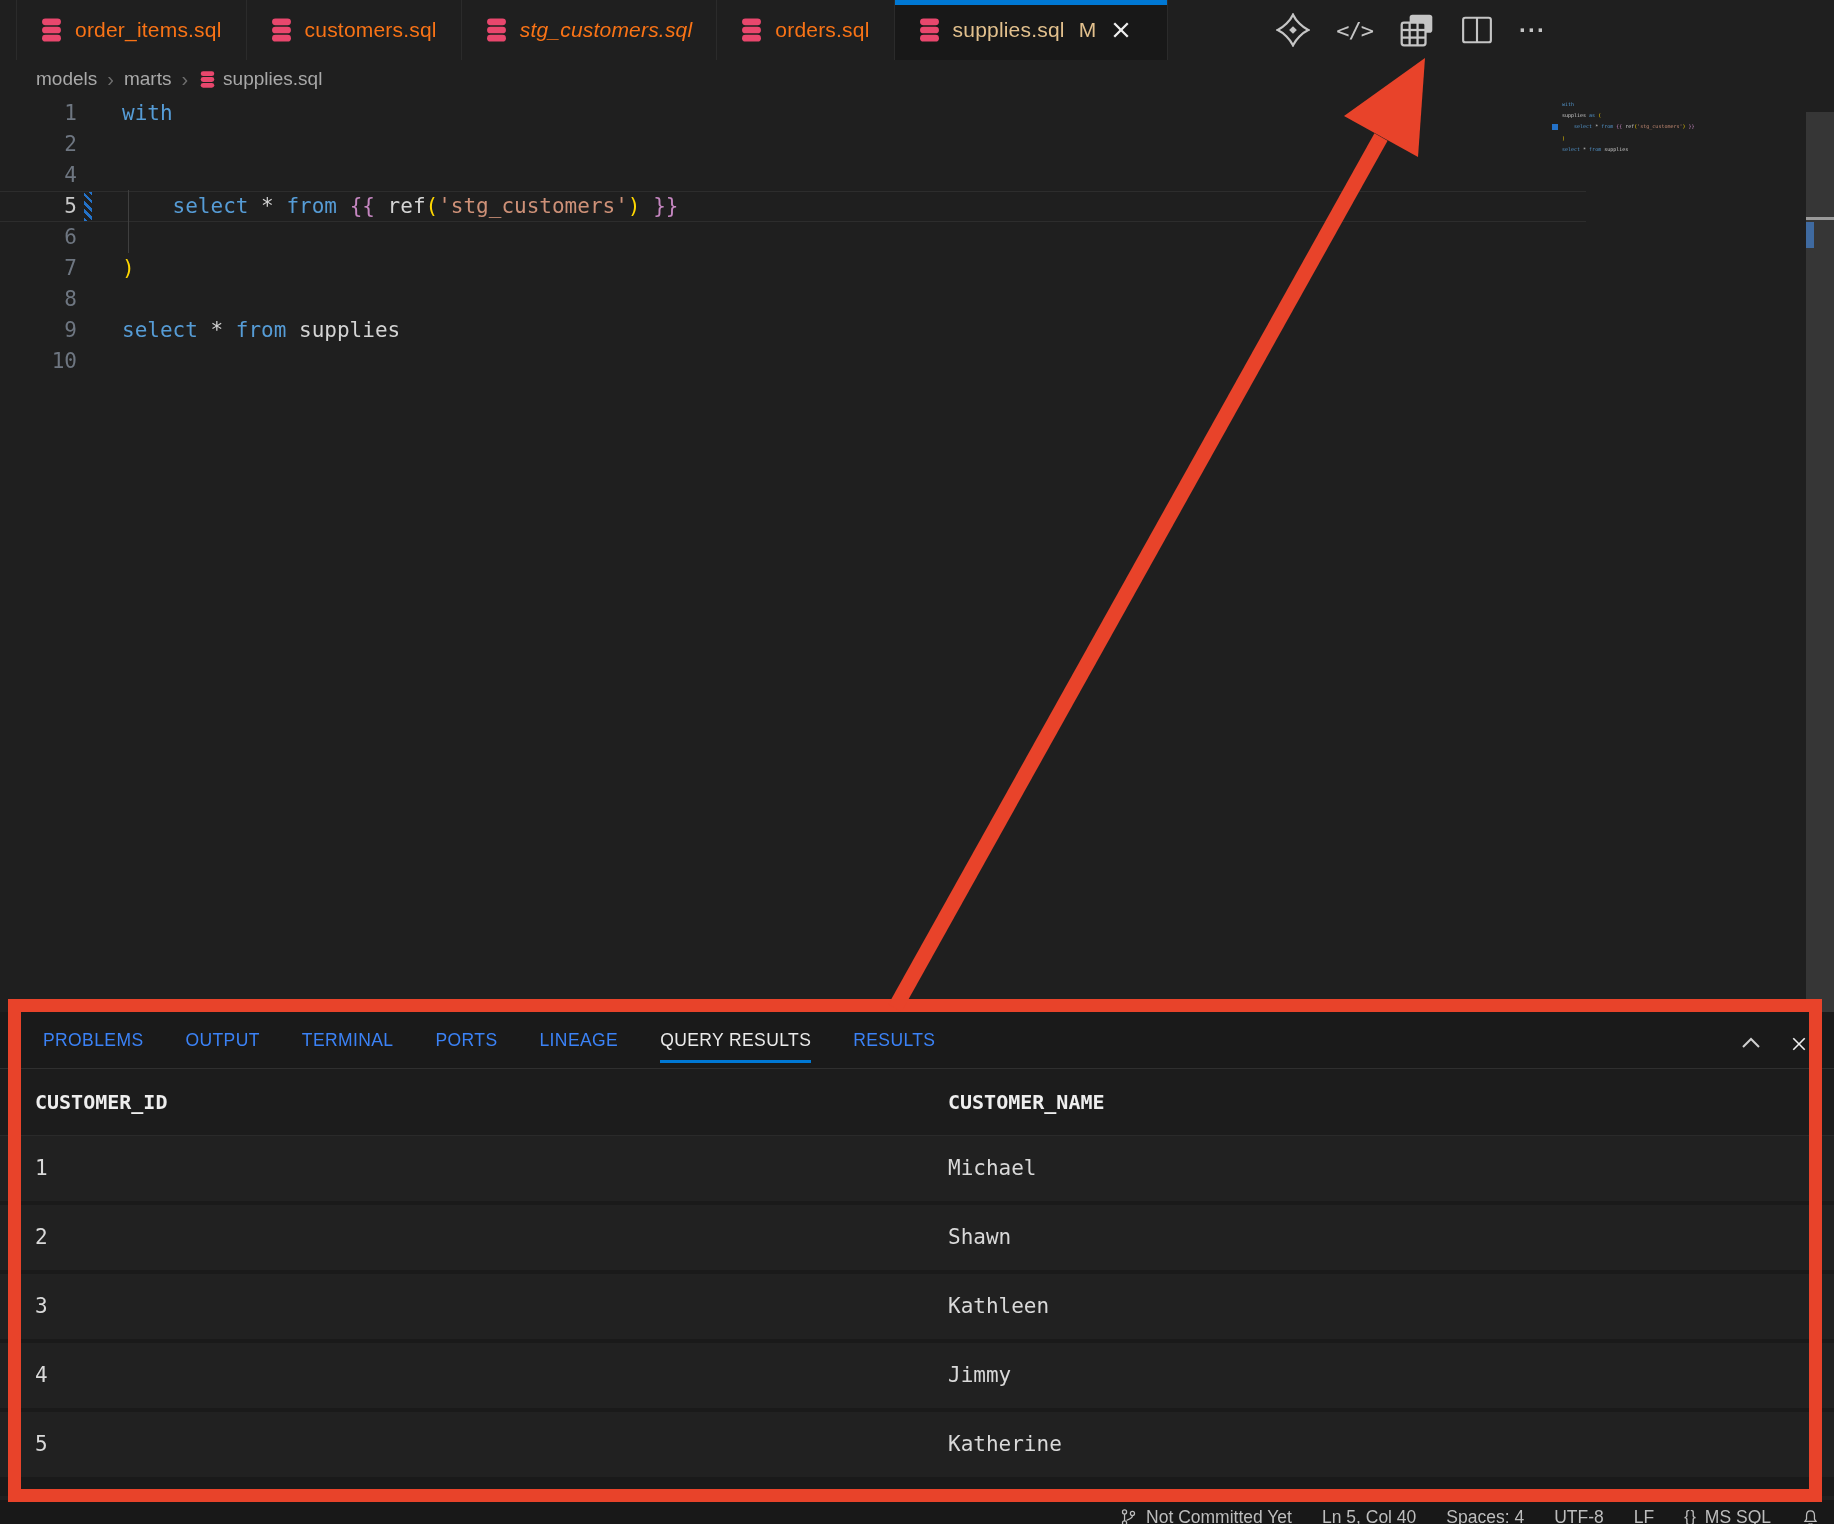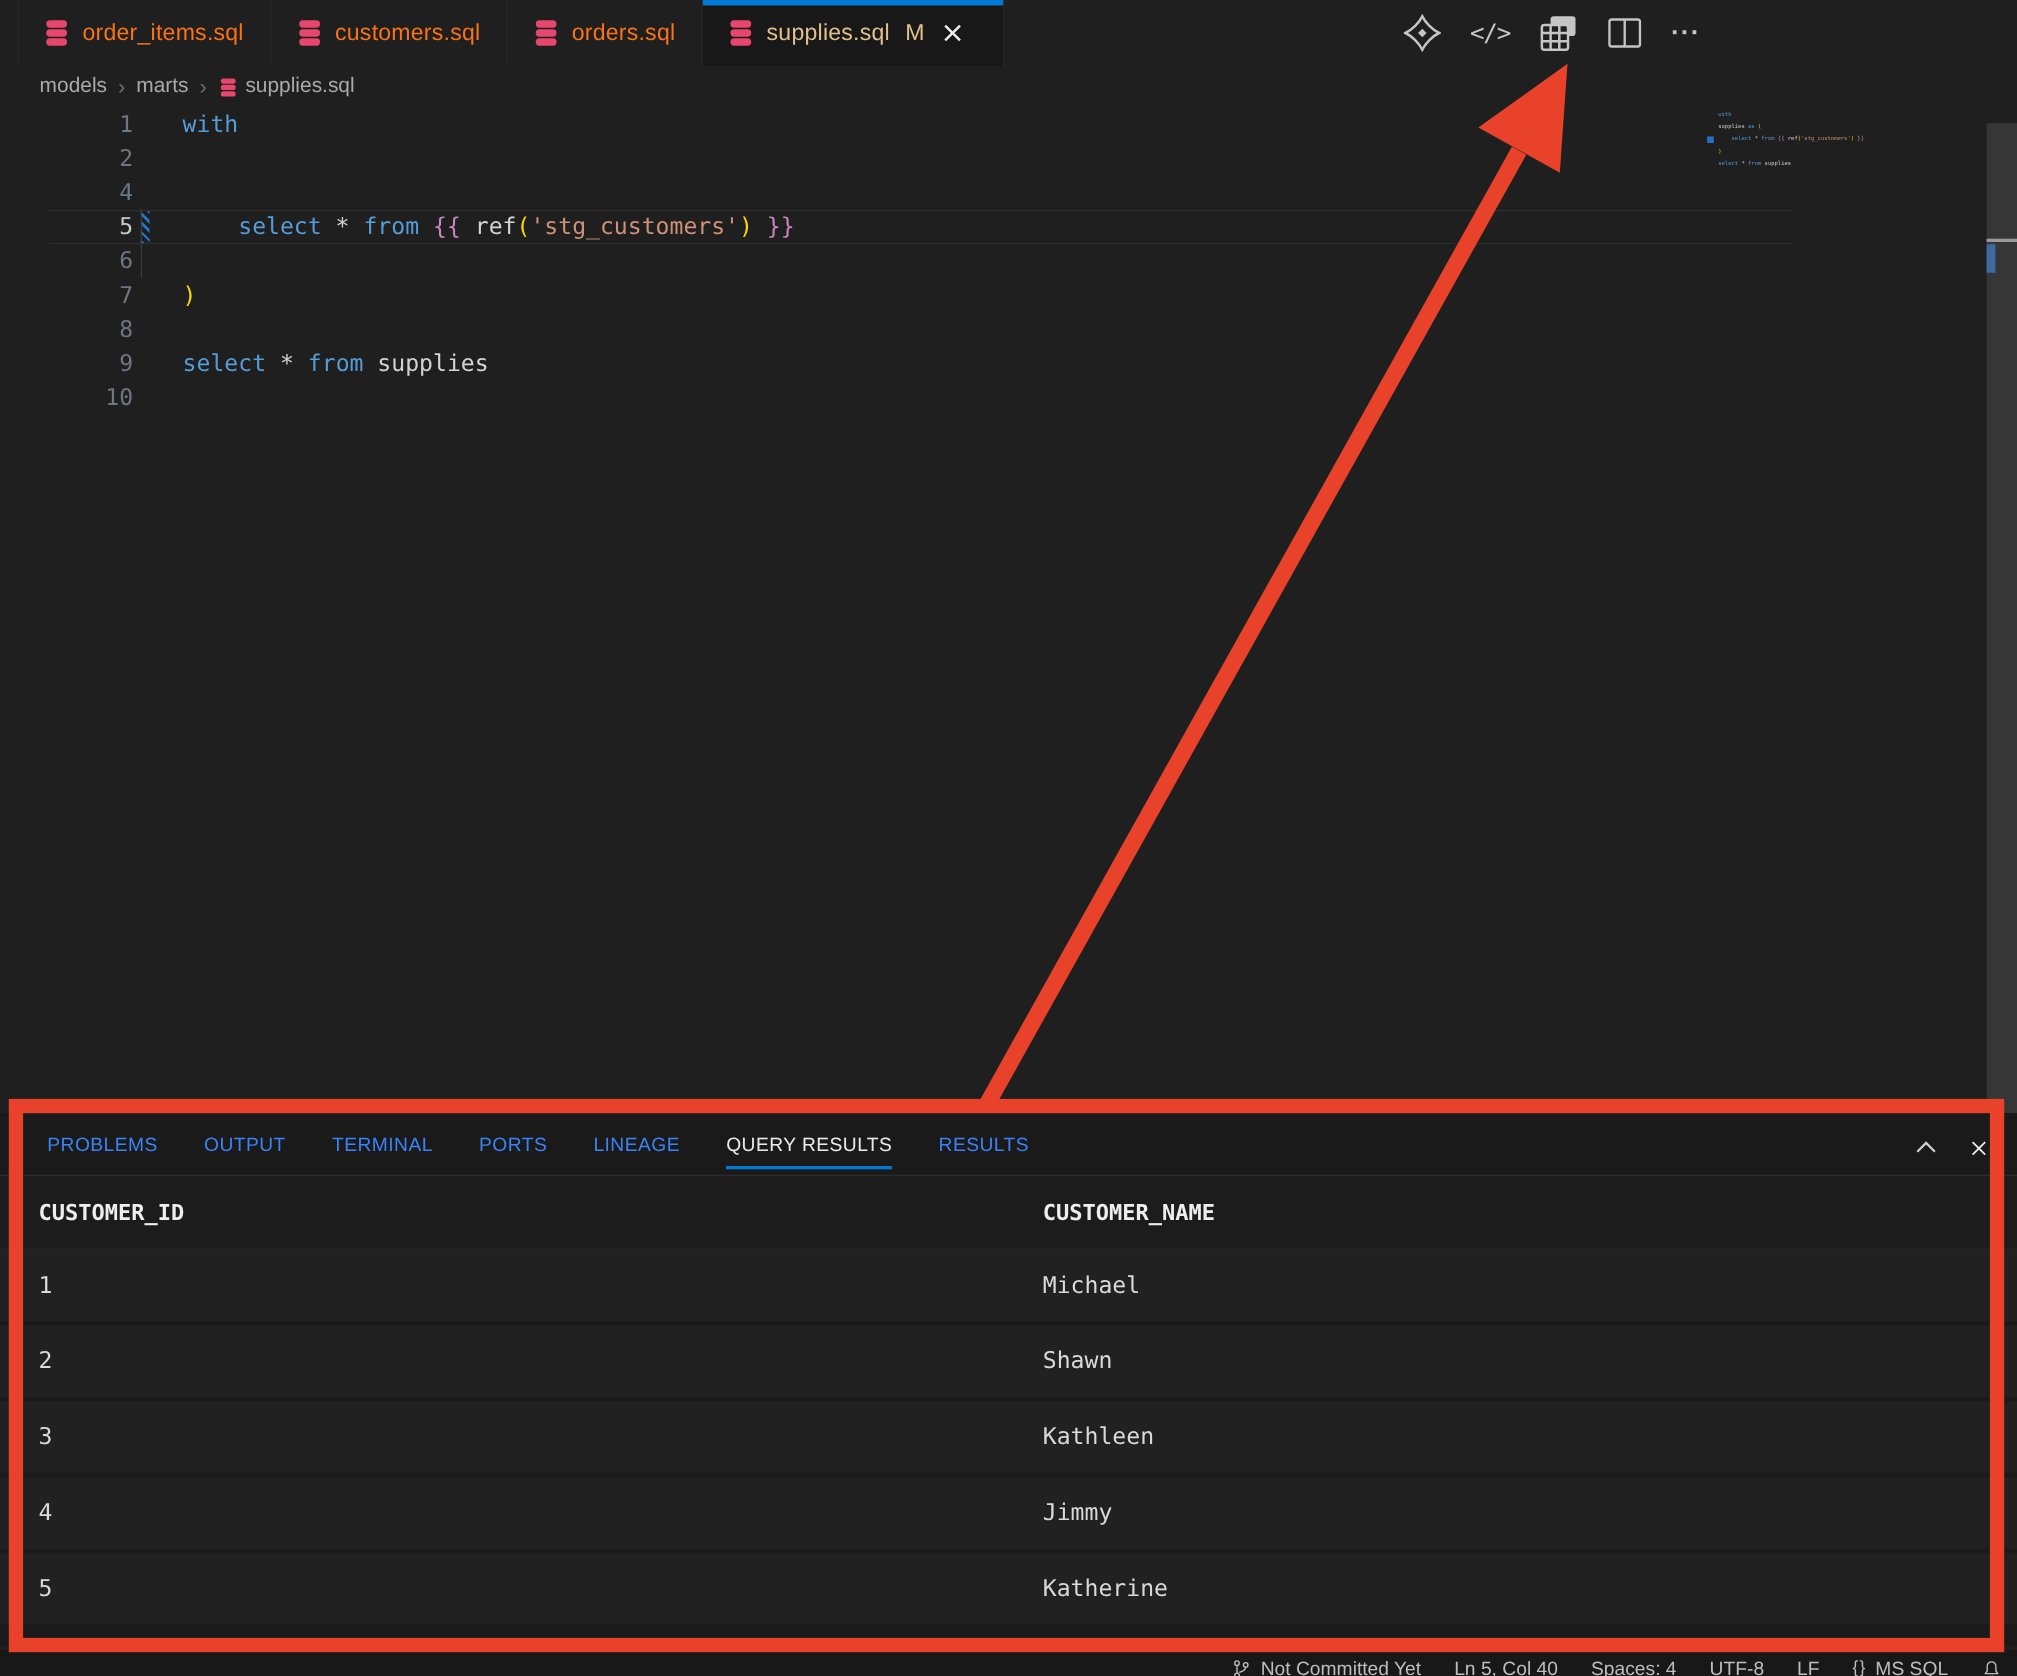--- a/index.html
+++ b/index.html
@@ -29,21 +29,21 @@
 
   
   #breadcrumb{position:absolute;left:0;top:60px;width:1834px;height:38px;background:#1f1f1f;
     display:flex;align-items:center;padding-left:36px;box-sizing:border-box;font-size:19px;color:#a9a9a9;}
   #breadcrumb svg{width:15px;height:19px;margin:0 8px 0 2px;}
   .bc-sep{color:#6f6f6f;margin:0 10px;font-size:20px;}
   .bc-item{cursor:pointer;}
 
   
   #editor{position:absolute;left:0;top:98px;width:1834px;height:914px;background:#1f1f1f;}
-  #code-lines{position:absolute;left:0;top:0;width:1586px;padding-left:44px;}
+  #code-lines{position:absolute;left:0;top:0;width:1586px;}
   .line{position:relative;height:31px;line-height:31px;white-space:pre;
         font-family:"DejaVu Sans Mono",monospace;font-size:21px;}
   .line.current{box-shadow:inset 0 1px 0 #2d2d2d, inset 0 -1px 0 #2d2d2d;}
   .ln{display:inline-block;width:77px;text-align:right;color:#6e7681;}
   .ln-active{color:#c9c9c9;}
   .mod-stripe{position:absolute;left:84px;top:1px;width:8px;height:29px;
      background:repeating-linear-gradient(45deg,#2472c8 0 2.5px,transparent 2.5px 6px);}
   .code-text{padding-left:45px;}
   .tok-kw{color:var(--kw);} .tok-id{color:var(--plain);} .tok-op{color:var(--plain);}
   .tok-fn{color:var(--plain);} .tok-br{color:var(--bracket);} .tok-jinja{color:var(--jinja);}
@@ -108,20 +108,28 @@
   </svg>
           <span class="tab-label">order_items.sql</span>
         </div>
         <div class="tab">
           <svg viewBox="0 0 20 24">
     <rect class="db-seg" x="1" y="1" width="18" height="6.4" rx="3.2"></rect>
     <rect class="db-seg" x="1" y="8.8" width="18" height="6.4" rx="3.2"></rect>
     <rect class="db-seg" x="1" y="16.6" width="18" height="6.4" rx="3.2"></rect>
   </svg>
           <span class="tab-label">customers.sql</span>
+        </div>
+        <div class="tab">
+          <svg viewBox="0 0 20 24">
+    <rect class="db-seg" x="1" y="1" width="18" height="6.4" rx="3.2"></rect>
+    <rect class="db-seg" x="1" y="8.8" width="18" height="6.4" rx="3.2"></rect>
+    <rect class="db-seg" x="1" y="16.6" width="18" height="6.4" rx="3.2"></rect>
+  </svg>
+          <span class="tab-label italic">stg_customers.sql</span>
         </div>
         <div class="tab">
           <svg viewBox="0 0 20 24">
     <rect class="db-seg" x="1" y="1" width="18" height="6.4" rx="3.2"></rect>
     <rect class="db-seg" x="1" y="8.8" width="18" height="6.4" rx="3.2"></rect>
     <rect class="db-seg" x="1" y="16.6" width="18" height="6.4" rx="3.2"></rect>
   </svg>
           <span class="tab-label">orders.sql</span>
         </div>
         <div class="tab active">

